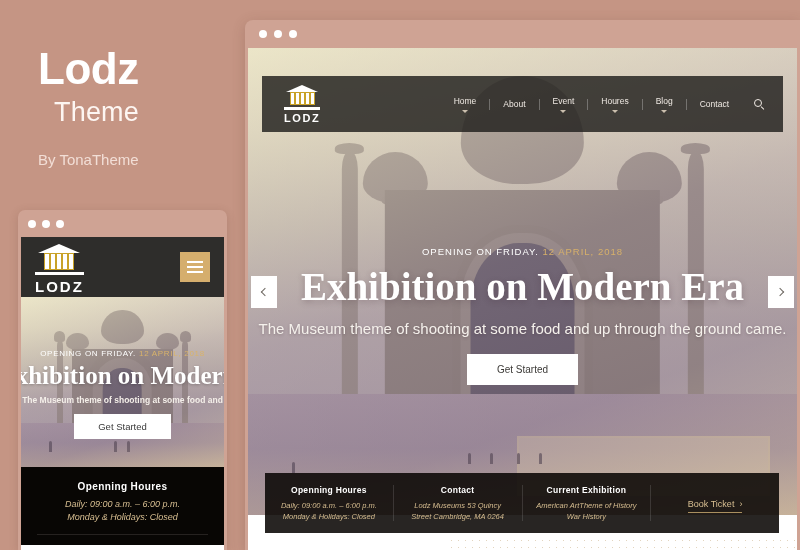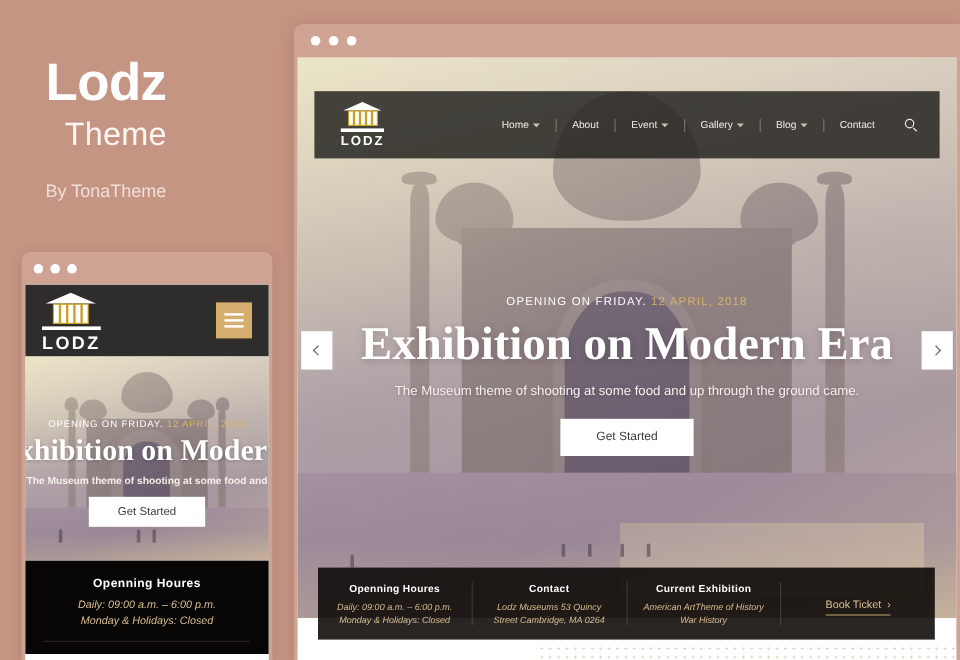--- a/index.html
+++ b/index.html
@@ -140,21 +140,21 @@
   #site-logo .logo-pediment {
     border-left-width: 16px; border-right-width: 16px; border-bottom-width: 7px;
   }
   #site-logo .logo-cols span { width: 3px; height: 11px; }
   #site-nav {
     margin-left: auto; margin-right: 18px;
     display: flex; align-items: center;
   }
   .nav-item {
     color: #efe9e3; font-size: 8.5px; padding: 0 13px;
-    white-space: nowrap; display: flex; align-items: center; gap: 3px;
+    white-space: nowrap; display: flex; align-items: center; gap: 3px; flex-direction: column;
   }
   .nav-sep { width: 1px; height: 11px; background: rgba(255,255,255,.28); }
   .caret {
     width: 0; height: 0; border-left: 3px solid transparent;
     border-right: 3px solid transparent; border-top: 3px solid #cbbfae;
     display: inline-block; margin-top: 1px;
   }
   #nav-search {
     margin-left: 12px; width: 11px; height: 11px; position: relative;
   }
@@ -243,21 +243,21 @@
   #hero-kicker {
     font-size: 9.5px; letter-spacing: 1px; color: #ffffff;
   }
   #hero-kicker .date { color: #d7b06a; }
   #hero-title {
     font-family: "Liberation Serif", serif; font-weight: bold;
     font-size: 39px; color: #ffffff; line-height: 1.12; margin-top: 8px;
     text-shadow: 0 2px 6px rgba(60,40,50,.28);
   }
   #hero-desc {
-    font-size: 11px; color: #f5f1ec; margin-top: 11px;
+    font-size: 15px; color: #f5f1ec; margin-top: 11px;
     text-shadow: 0 1px 3px rgba(60,40,50,.3);
   }
   #hero-cta {
     display: inline-block; background: #ffffff; color: #3c3a37;
     font-size: 10px; padding: 10px 30px; margin-top: 17px;
   }
 
   
   #info-bar {
     position: absolute; left: 17px; top: 425px; width: 514px; height: 60px;
@@ -452,21 +452,21 @@
         <span class="nav-item">
           <span>About</span>
         </span>
         <span class="nav-sep"></span>
         <span class="nav-item">
           <span>Event</span>
           <i class="caret"></i>
         </span>
         <span class="nav-sep"></span>
         <span class="nav-item">
-          <span>Gallery</span>
+          <span>Houres</span>
           <i class="caret"></i>
         </span>
         <span class="nav-sep"></span>
         <span class="nav-item">
           <span>Blog</span>
           <i class="caret"></i>
         </span>
         <span class="nav-sep"></span>
         <span class="nav-item">
           <span>Contact</span>

